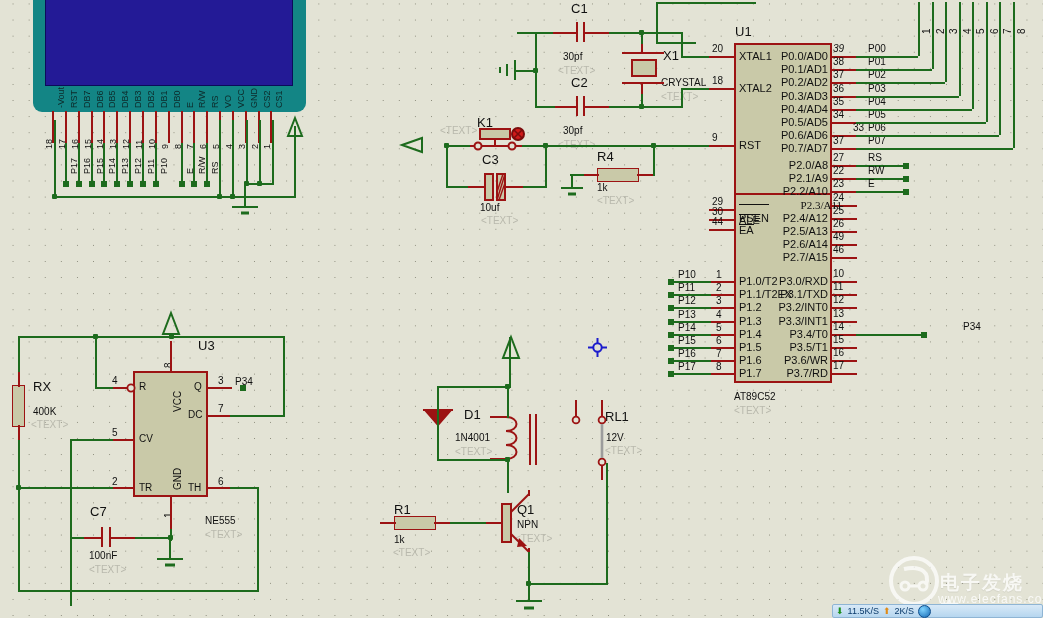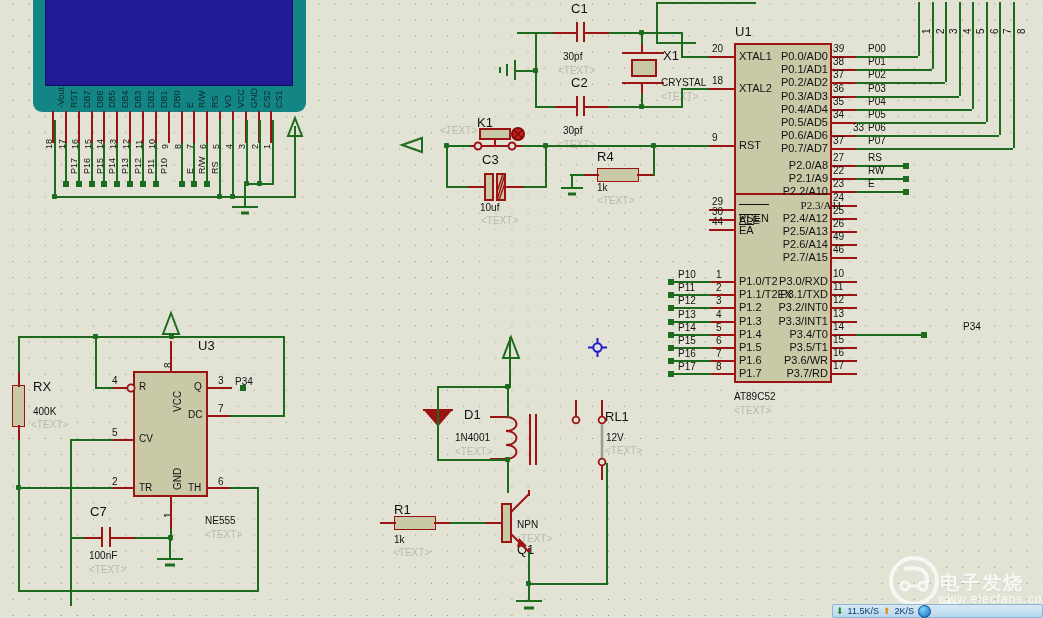--- a/index.html
+++ b/index.html
@@ -596,21 +596,21 @@
   <svg style="position:absolute;left:567px;top:400px;width:50px;height:86px;">
     <line x1="9" y1="0" x2="9" y2="17" stroke="#9c1313" stroke-width="2"></line>
     <circle cx="9" cy="20" r="3.4" fill="#e3e3d5" stroke="#9c1313" stroke-width="1.8"></circle>
     <line x1="35" y1="0" x2="35" y2="17" stroke="#9c1313" stroke-width="2"></line>
     <circle cx="35" cy="20" r="3.4" fill="#e3e3d5" stroke="#9c1313" stroke-width="1.8"></circle>
     <circle cx="35" cy="62" r="3.4" fill="#e3e3d5" stroke="#9c1313" stroke-width="1.8"></circle>
     <line x1="35" y1="24" x2="35" y2="58" stroke="#9c9c9c" stroke-width="2.6"></line>
     <line x1="35" y1="66" x2="35" y2="80" stroke="#9c1313" stroke-width="2"></line>
   </svg>
 
-  <div class="lbl big" style="left:517px;top:505px;margin-top:40px;">Q1</div>
+  <div class="lbl big" style="left:517px;top:505px;">Q1</div>
   <div class="lbl" style="left:517px;top:520px;">NPN</div>
   <div class="lbl text" style="left:515px;top:534px;">&lt;TEXT&gt;</div>
   <svg style="position:absolute;left:483px;top:490px;width:52px;height:72px;">
     <rect x="19" y="14" width="9" height="38" fill="#c9c9a8" stroke="#9c1313" stroke-width="2"></rect>
     <line x1="0" y1="33" x2="20" y2="33" stroke="#9c1313" stroke-width="2"></line>
     <line x1="28" y1="22" x2="46" y2="4" stroke="#9c1313" stroke-width="2"></line>
     <line x1="28" y1="44" x2="46" y2="62" stroke="#9c1313" stroke-width="2"></line>
     <polygon points="36,48 44,56 34,57" fill="#9c1313"></polygon>
     <line x1="46" y1="0" x2="46" y2="6" stroke="#9c1313" stroke-width="2"></line>
     <line x1="46" y1="58" x2="46" y2="68" stroke="#9c1313" stroke-width="2"></line>

